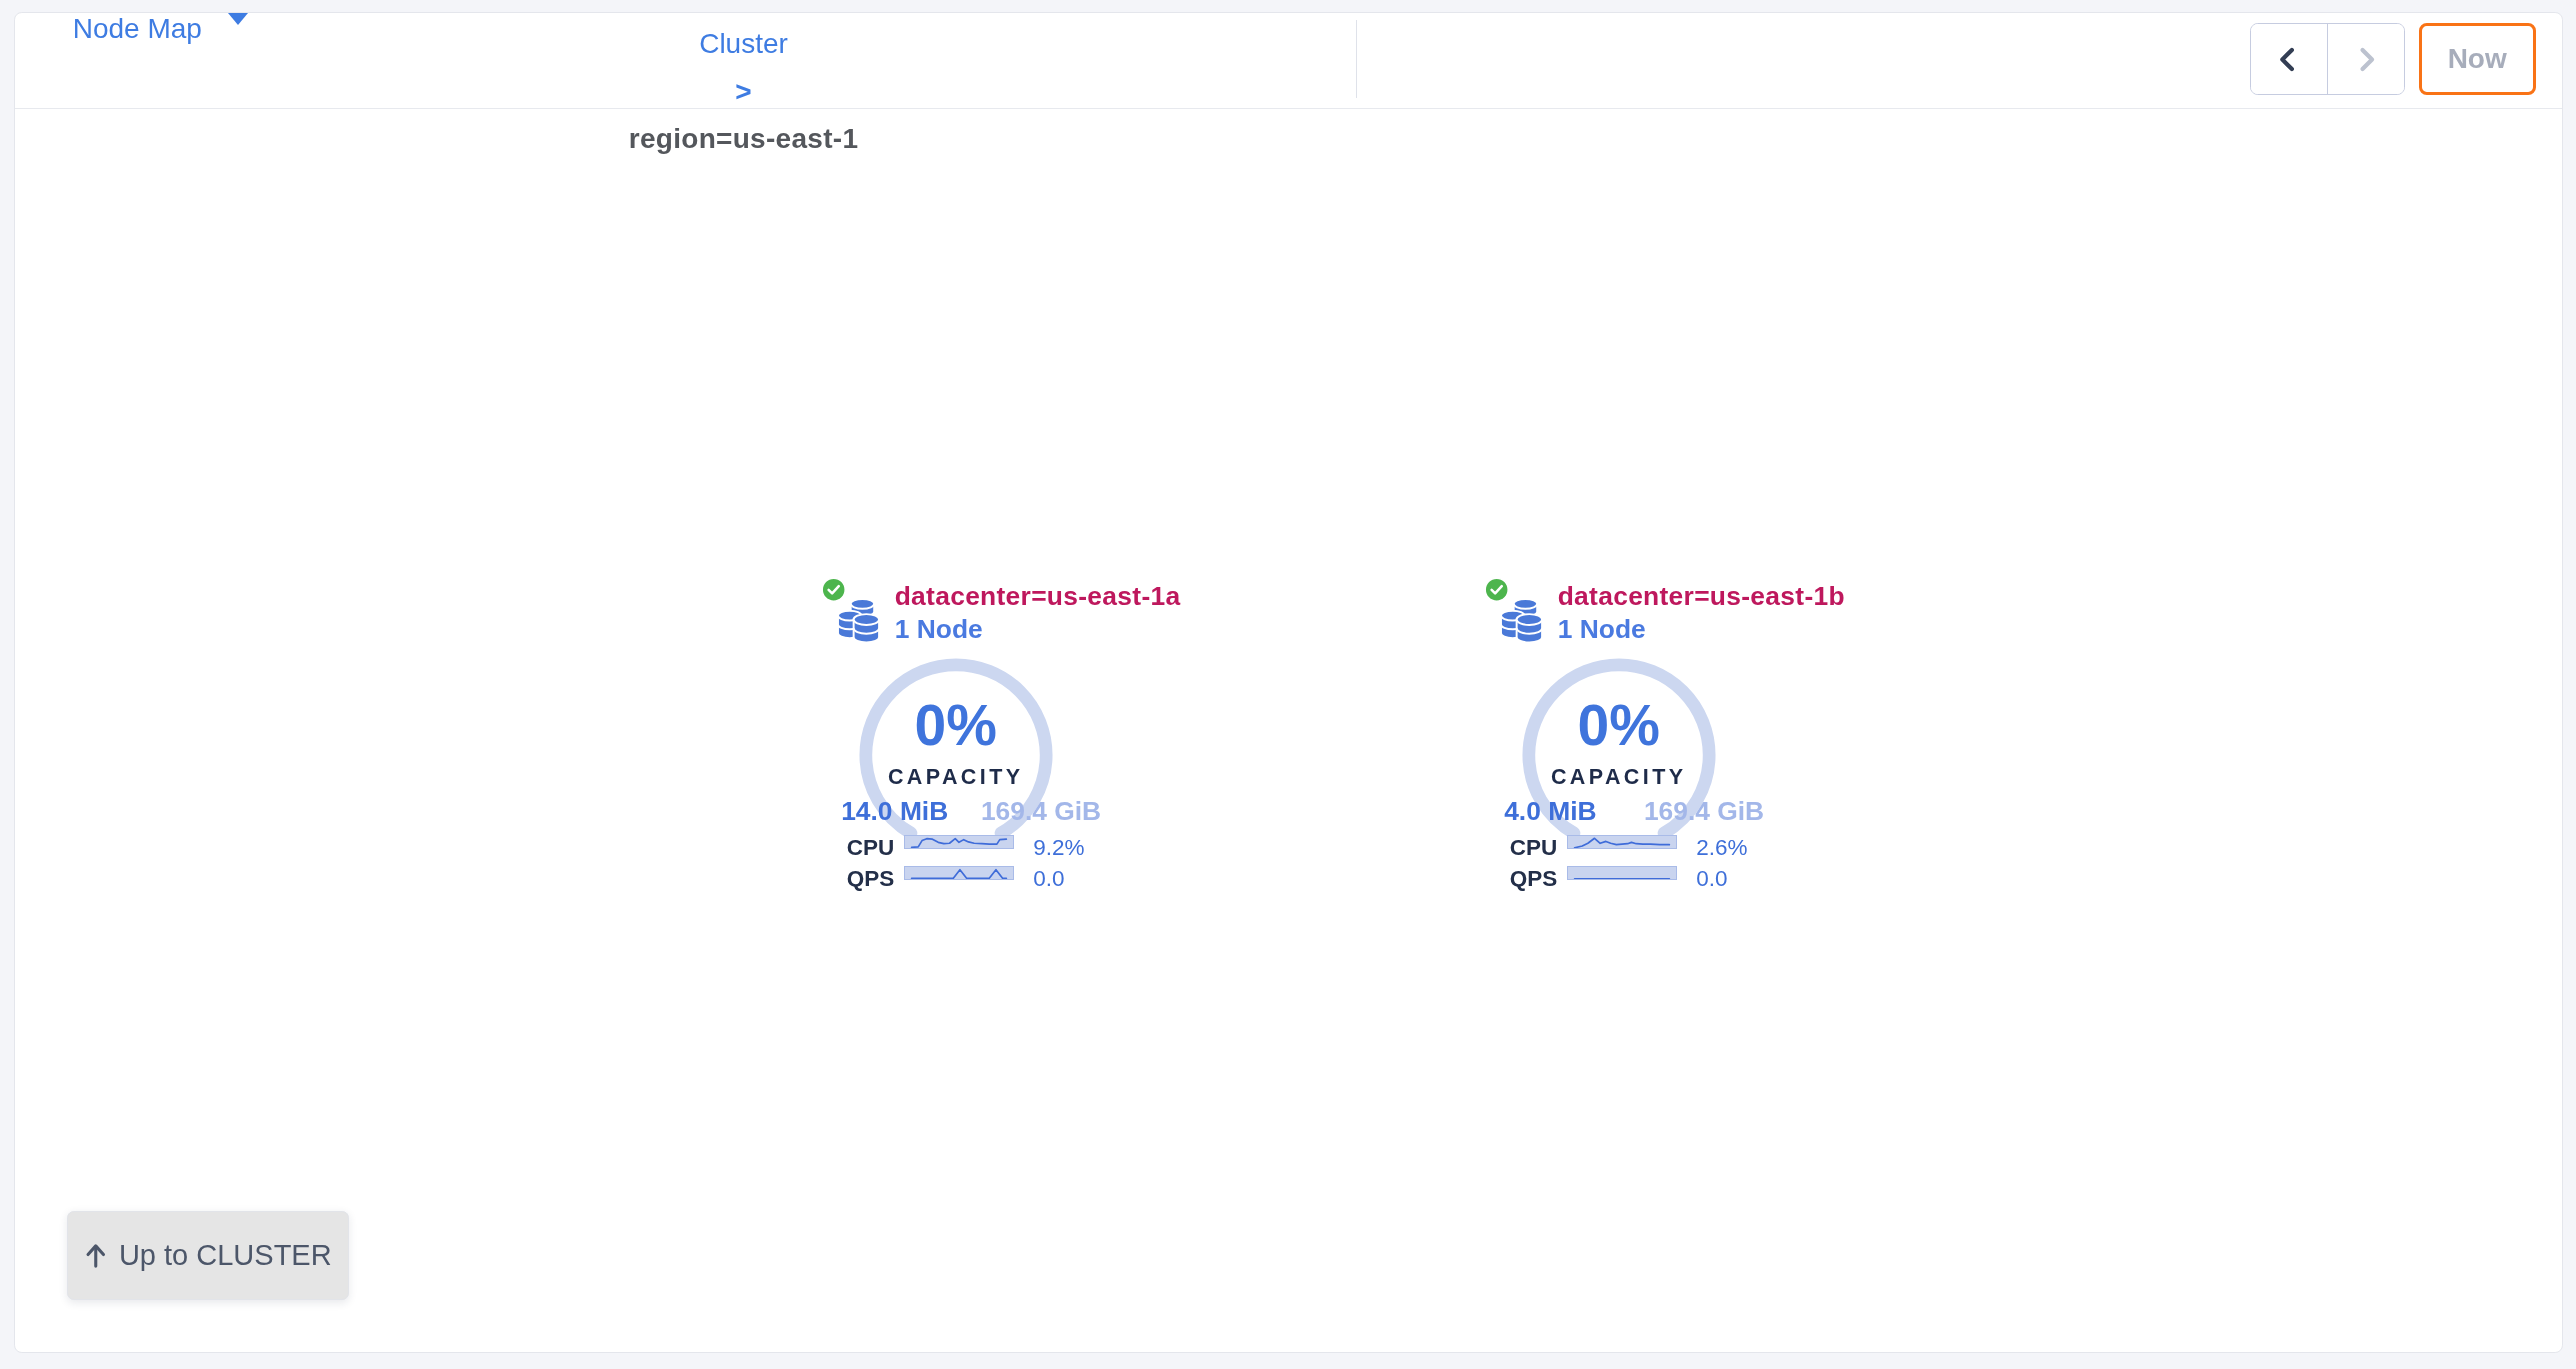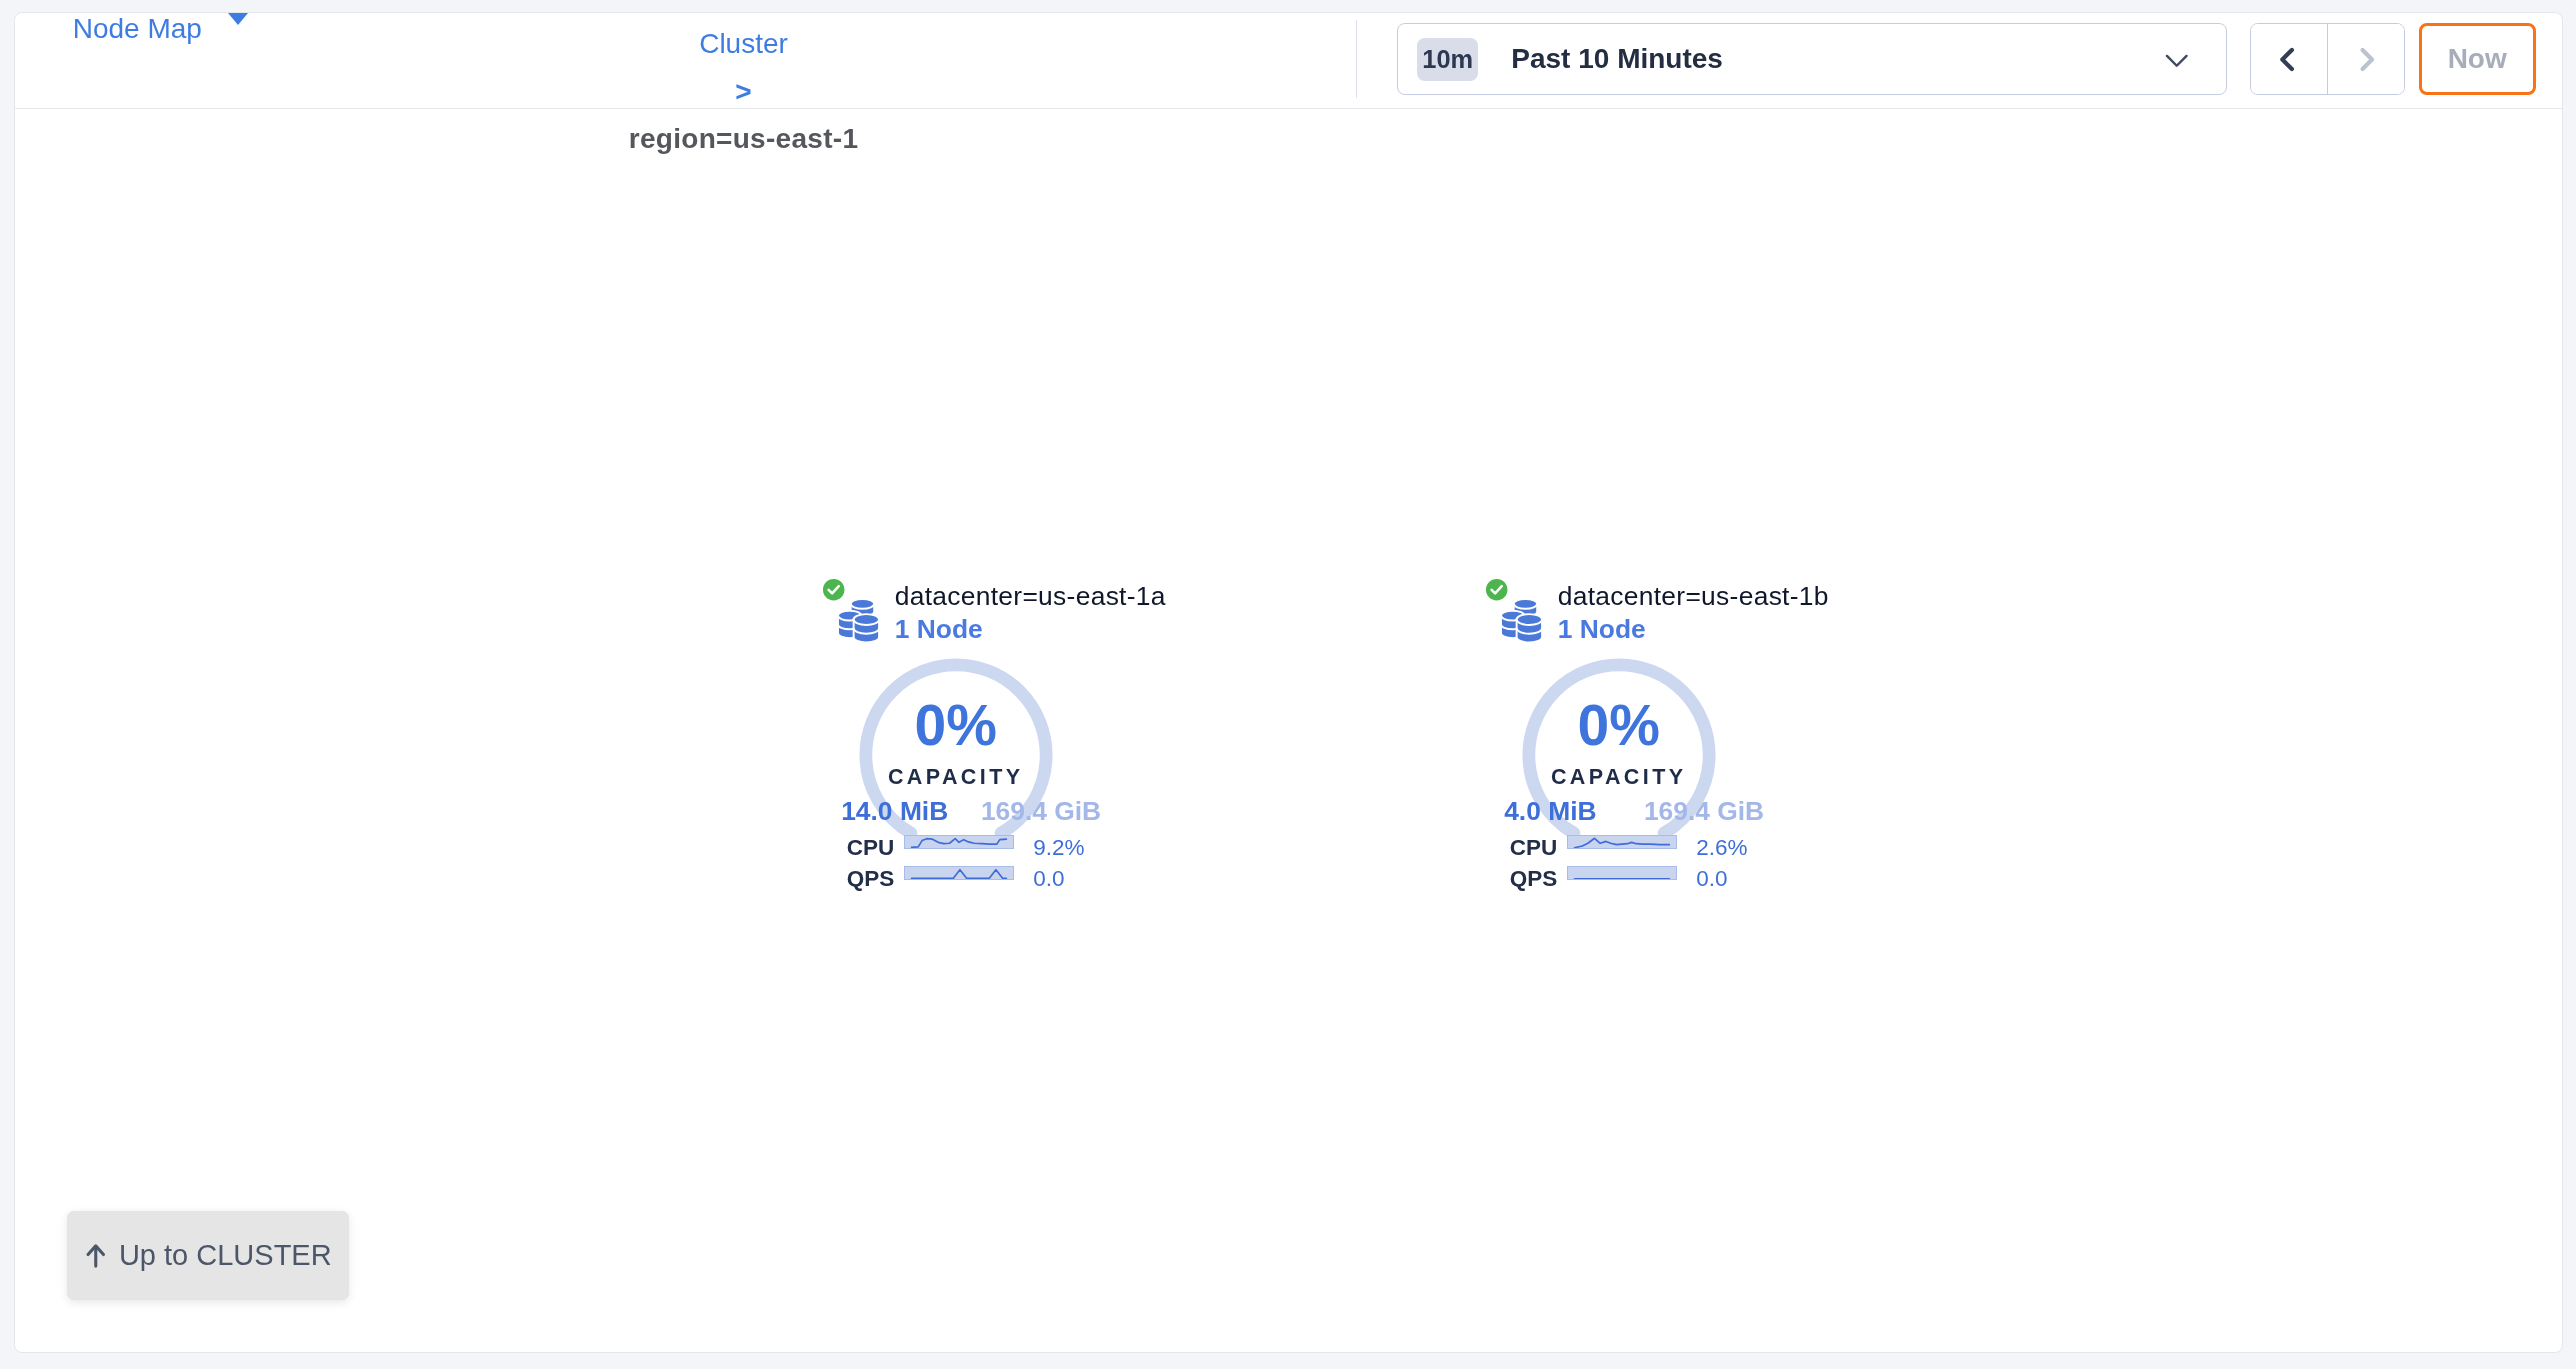--- a/index.html
+++ b/index.html
@@ -63,22 +63,22 @@
     border:3px solid #f97316; border-radius:7.8px; background:#fff;
     font-family:"Liberation Sans", sans-serif;
     font-size:28px; font-weight:600; color:#a7adbb; cursor:default;
   }
   
   .canvas { position:relative; height:1242px; }
   .card { position:absolute; top:466px; width:286px; height:323px; cursor:pointer; }
   .check { position:absolute; left:1px; top:2px; }
   .dbicon { position:absolute; left:17.6px; top:21.5px; }
   .card-title {
-    position:absolute; left:75px; top:5.9px; font-size:26.4px; font-weight:400;
-    color:#0f172a; letter-spacing:0.3px; white-space:nowrap;
+    position:absolute; left:75px; top:5.9px; font-size:26.4px; font-weight:700;
+    color:#be185d; letter-spacing:0.3px; white-space:nowrap;
   }
   .card-sub { position:absolute; left:75px; top:39px; font-size:26.4px; font-weight:700; color:#4a7ae0; }
   .ringwrap { position:absolute; left:38px; top:82px; width:196px; height:196px; }
   .ringwrap svg { position:absolute; left:0; top:0; }
   .pct { position:absolute; left:0; top:35px; width:100%; text-align:center;
          font-size:57px; font-weight:800; color:#3f74dc; }
   .caplabel { position:absolute; left:0; top:108px; width:100%; text-align:center;
               font-size:21.5px; font-weight:700; letter-spacing:3.4px; color:#1e2b49; }
   .vals { position:absolute; left:21.5px; top:221px; width:260px;
           display:flex; justify-content:space-between; font-size:26.4px; font-weight:600; }
@@ -117,27 +117,20 @@
         <path d="M12 0C5.37 0 0 5.37 0 12c0 9 12 22 12 22s12-13 12-22C24 5.37 18.63 0 12 0z" fill="#3e7ce2"></path>
         <circle cx="12" cy="11.5" r="4.5" fill="#ffffff"></circle>
       </svg>
       <span class="link">Cluster</span>
       <span class="sep">&gt;</span>
       <span class="cur">region=us-east-1</span>
     </div>
 
     <div class="hdr-divider"></div>
 
-    <div class="time-select">
-      <span class="time-badge">10m</span>
-      <span class="time-range">Past 10 Minutes</span>
-      <svg class="time-chevron" width="23.5" height="14.7" viewBox="0 0 24 15">
-        <polyline points="2,2 12,12 22,2" fill="none" stroke="#3f4a60" stroke-width="2.5" stroke-linecap="round" stroke-linejoin="round"></polyline>
-      </svg>
-    </div>
 
     <div class="arrow-group">
       <button class="arrow-btn arrow-prev">
         <svg width="25.4" height="31" viewBox="0 0 24 24">
           <polyline points="15,3 6,12 15,21" fill="none" stroke="currentColor" stroke-width="4" stroke-linecap="round" stroke-linejoin="round"></polyline>
         </svg>
       </button>
       <button class="arrow-btn arrow-next">
         <svg width="25.4" height="31" viewBox="0 0 24 24">
           <polyline points="9,3 18,12 9,21" fill="none" stroke="currentColor" stroke-width="4" stroke-linecap="round" stroke-linejoin="round"></polyline>

